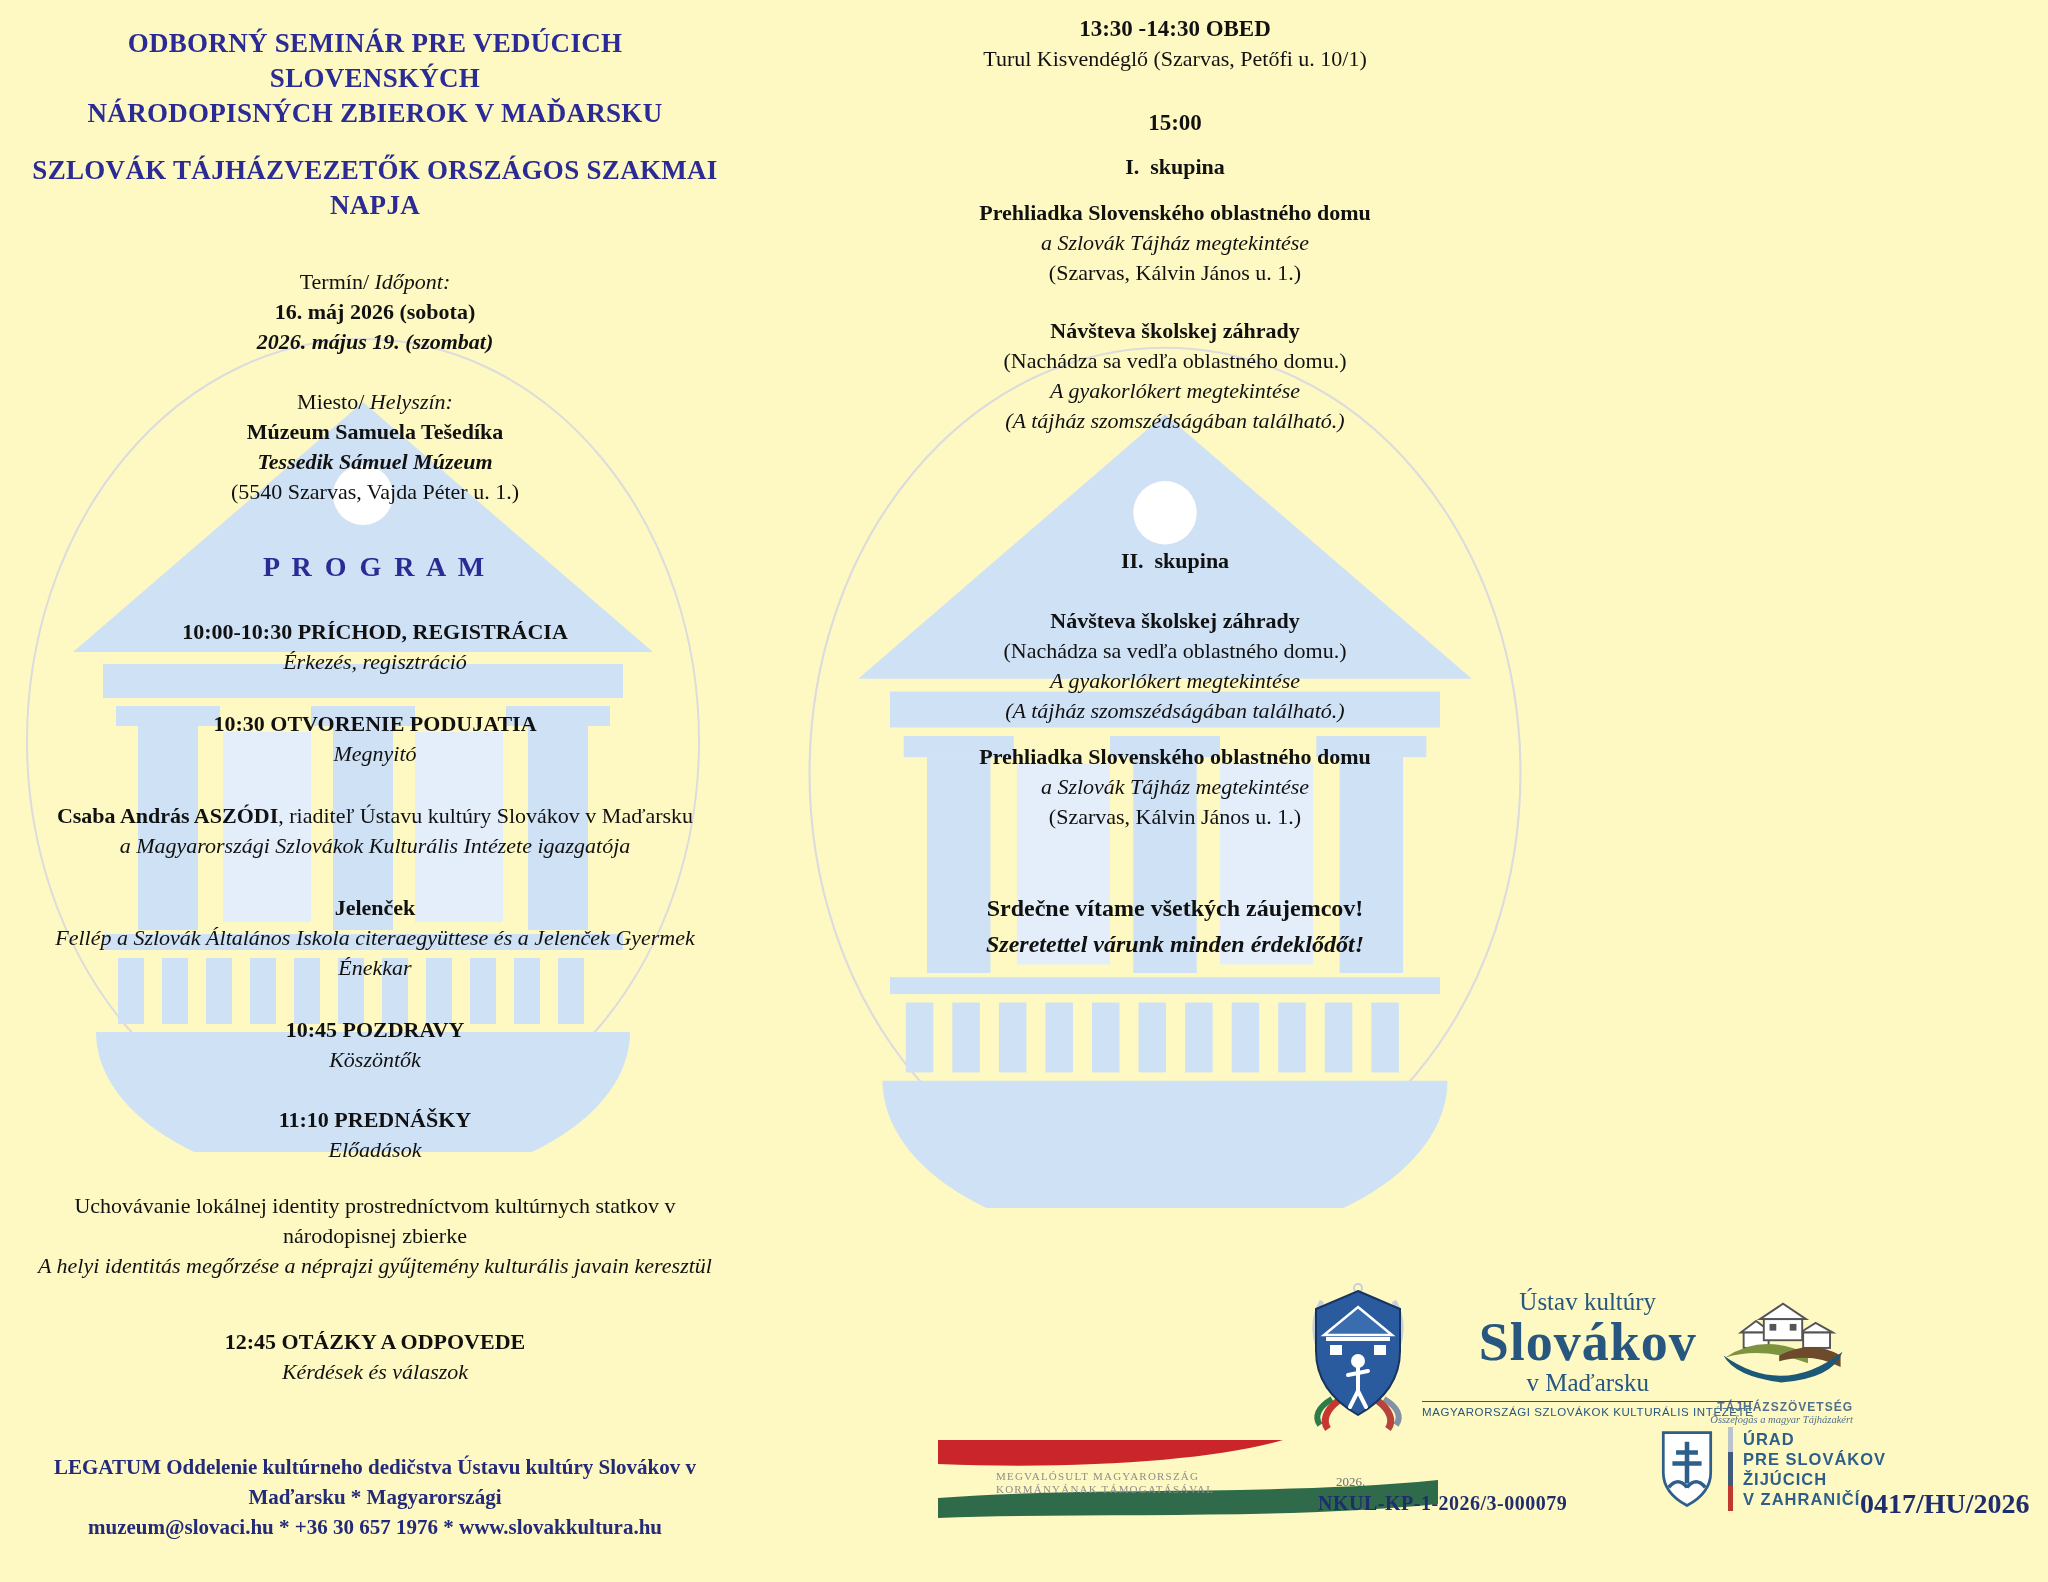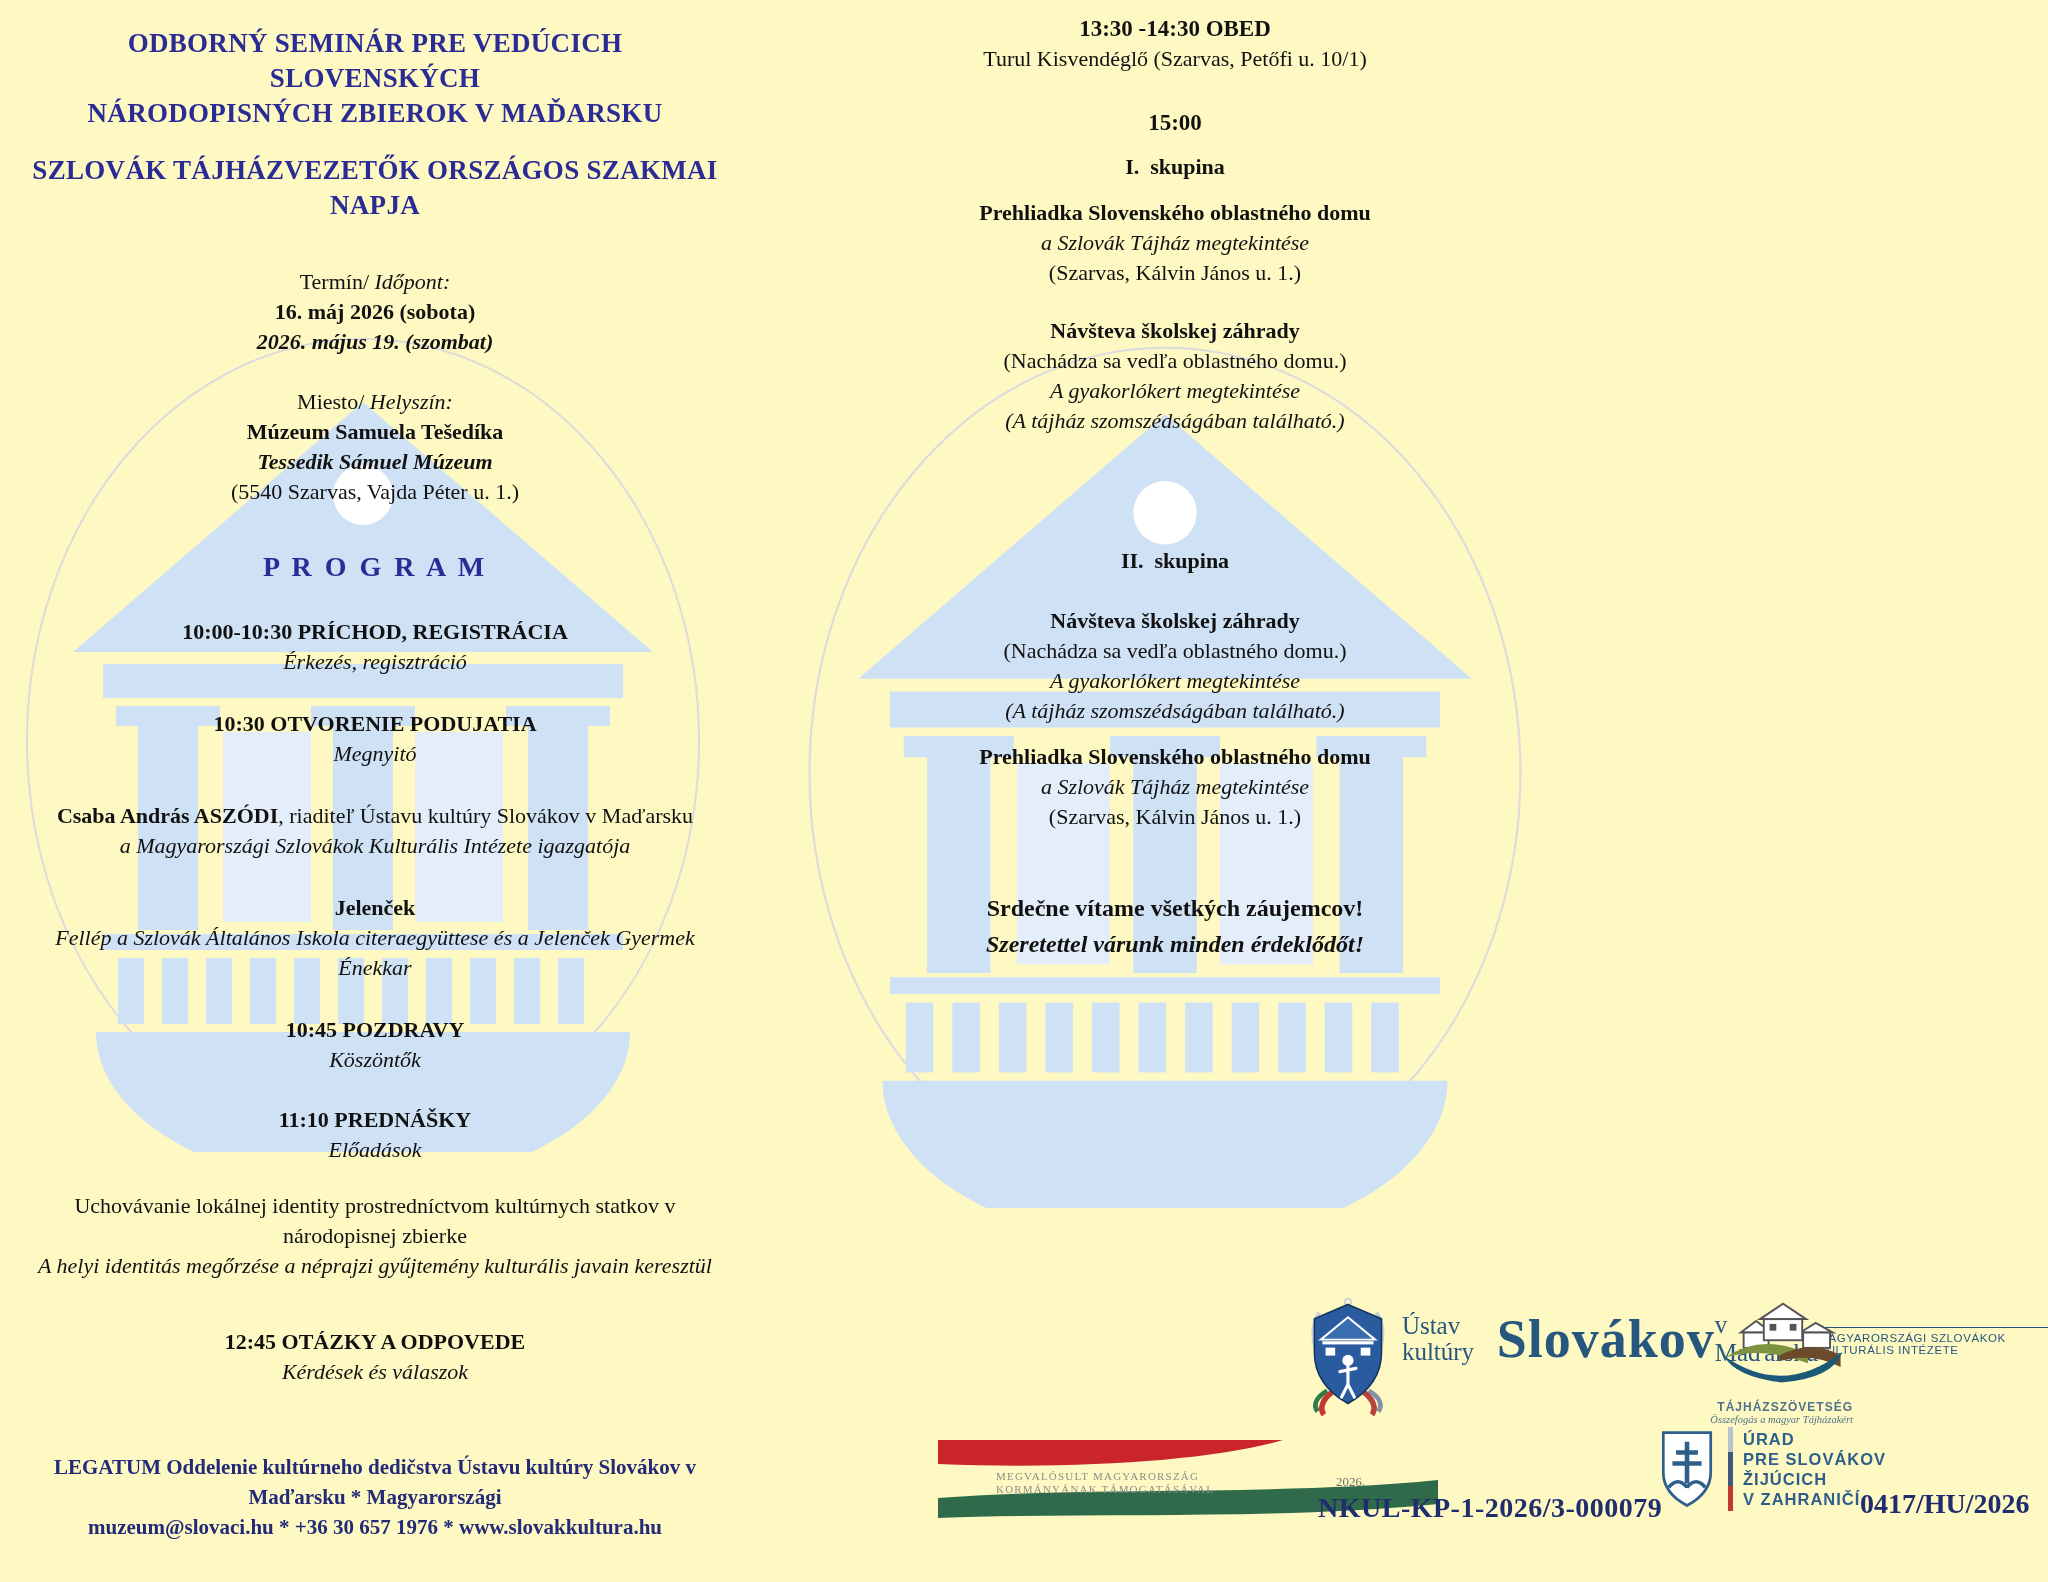--- a/index.html
+++ b/index.html
@@ -22,32 +22,32 @@
   .mt28{margin-top:28px;} .mt30{margin-top:30px;} .mt32{margin-top:32px;}
   .mt34{margin-top:34px;} .mt44{margin-top:44px;} .mt46{margin-top:46px;}
   .mt58{margin-top:58px;} .mt110{margin-top:110px;}
   .program-heading{margin-top:44px;font-size:28px;font-weight:bold;letter-spacing:3px;}
   .welcome{font-size:24px;line-height:36px;font-weight:bold;}
   
   .footer-left{position:absolute;z-index:2;left:5px;top:1452px;width:740px;text-align:center;
                color:#232a78;font-weight:bold;font-size:21px;line-height:30px;}
   
   .uks-logo{position:absolute;z-index:2;left:1308px;top:1283px;display:flex;align-items:flex-start;gap:14px;}
-  .uks-text{display:flex;flex-direction:row;align-items:center;color:#27567f;margin-top:28px;}
+  .uks-text{display:flex;flex-direction:column;align-items:center;color:#27567f;margin-top:6px;}
   .uks-l1{font-size:25px;line-height:26px;}
   .uks-l2{font-size:54px;line-height:54px;font-weight:bold;letter-spacing:1px;}
   .uks-l3{font-size:25px;line-height:28px;}
   .uks-l4{font-family:"Liberation Sans",sans-serif;font-size:11.5px;letter-spacing:.6px;
           border-top:1.5px solid #27567f;margin-top:4px;padding-top:4px;}
   .tajhaz-logo{position:absolute;z-index:2;left:1683px;top:1298px;width:170px;text-align:right;}
   .tajhaz-name{font-family:"Liberation Sans",sans-serif;font-size:12px;font-weight:bold;
                color:#52708c;letter-spacing:1px;margin-top:2px;}
   .tajhaz-tag{font-family:"Liberation Serif",serif;font-style:italic;font-size:10.5px;color:#52708c;}
   .gov-banner{position:absolute;z-index:2;left:938px;top:1440px;}
-  .nkul-code{position:absolute;z-index:2;left:1318px;top:1492px;font-size:28px;font-weight:bold;
+  .nkul-code{position:absolute;z-index:2;left:1318px;top:1492px;font-size:20px;font-weight:bold;
              color:#1f2d6e;letter-spacing:.5px;}
   .urad-logo{position:absolute;z-index:2;left:1656px;top:1426px;display:flex;align-items:center;gap:10px;}
   .urad-bar{width:5px;height:84px;display:flex;flex-direction:column;}
   .urad-bar .s1{flex:1;background:#b9c3cc;} .urad-bar .s2{flex:1.4;background:#3f5a7d;} .urad-bar .s3{flex:1;background:#c0392f;}
   .urad-text{font-family:"Liberation Sans",sans-serif;color:#2d5f8a;font-size:16.5px;
              line-height:20px;letter-spacing:1px;font-weight:bold;}
   .hu-code{position:absolute;z-index:2;left:1860px;top:1488px;font-size:28px;font-weight:bold;color:#1f2d6e;}
   .gov-text{font-family:"Liberation Serif",serif;font-size:11px;letter-spacing:1.2px;fill:#8d8d8d;}
   .gov-year{font-family:"Liberation Serif",serif;font-size:13px;fill:#6d6d6d;}
 </style>

